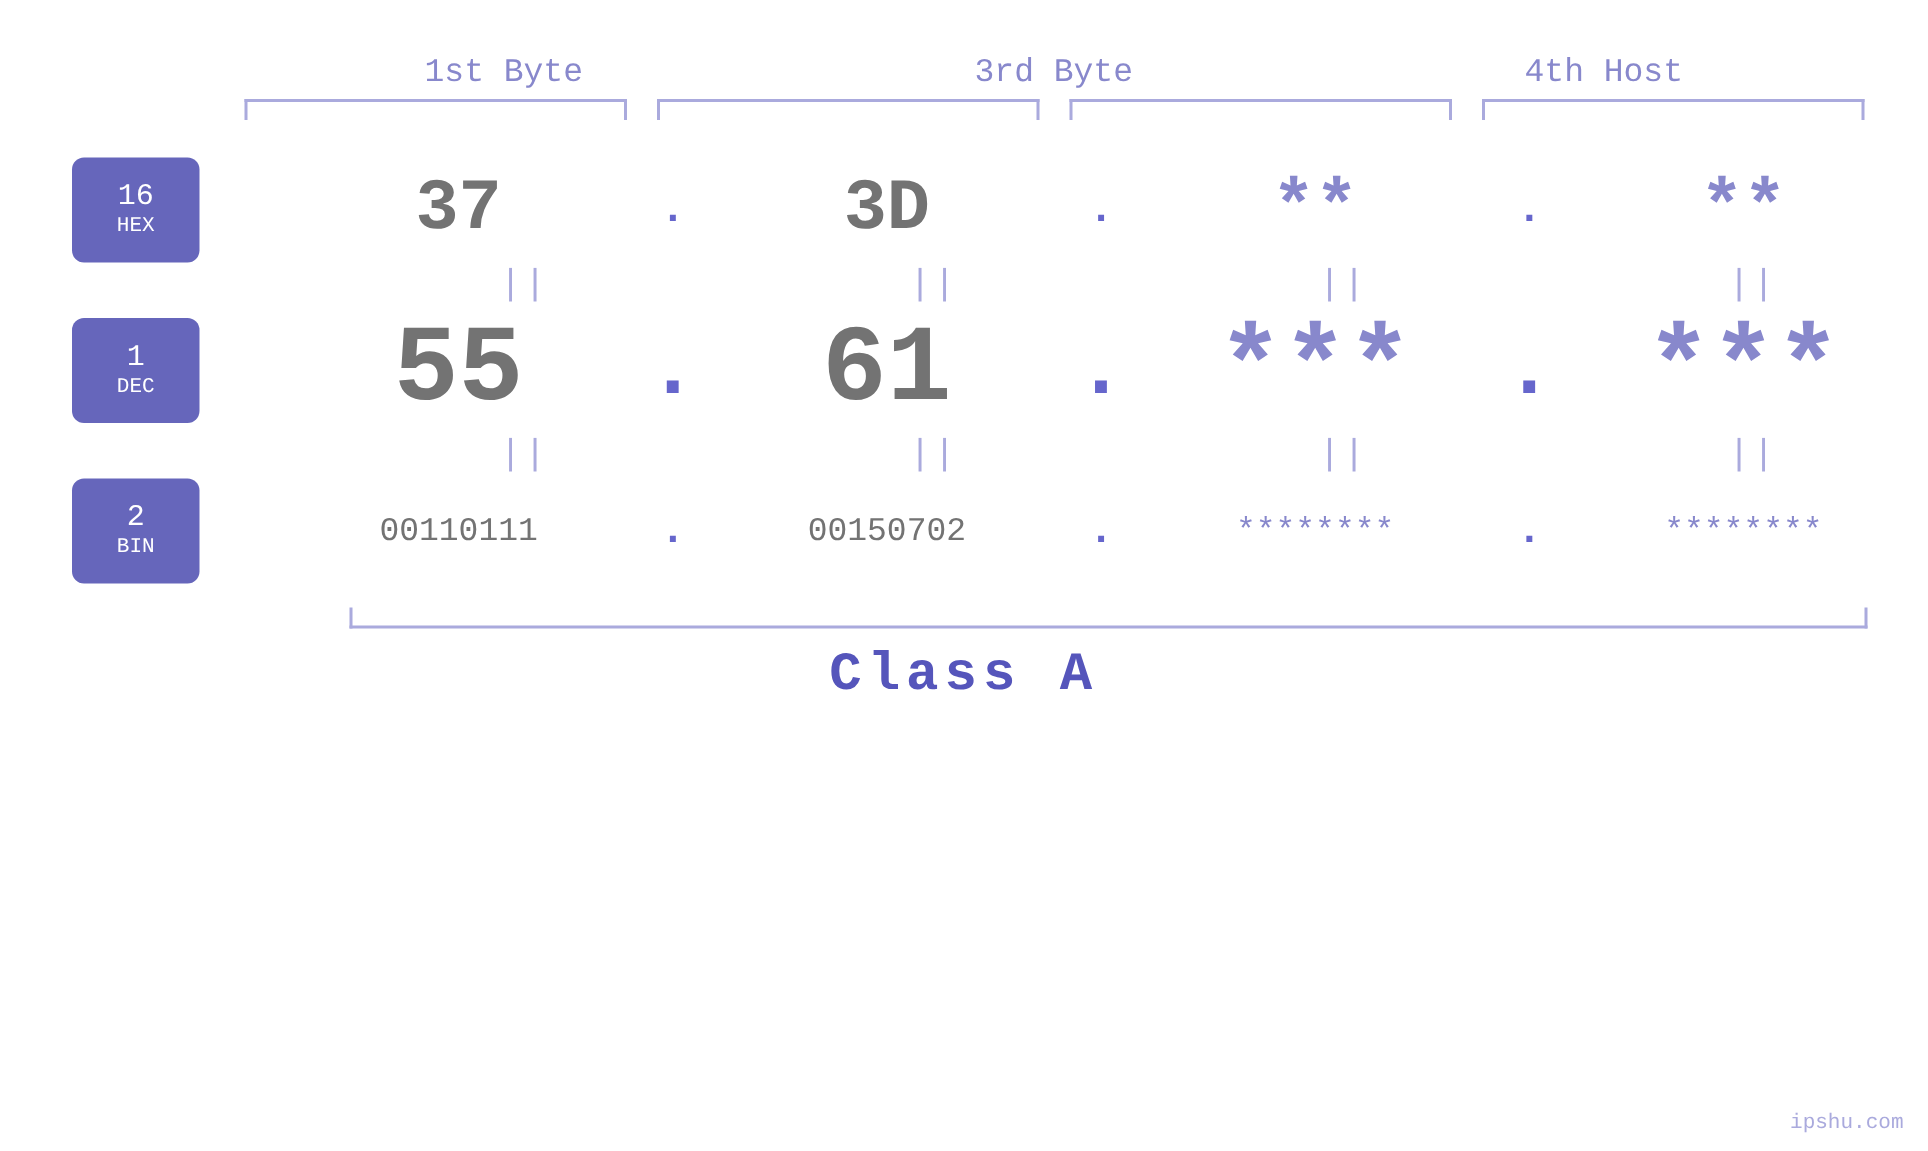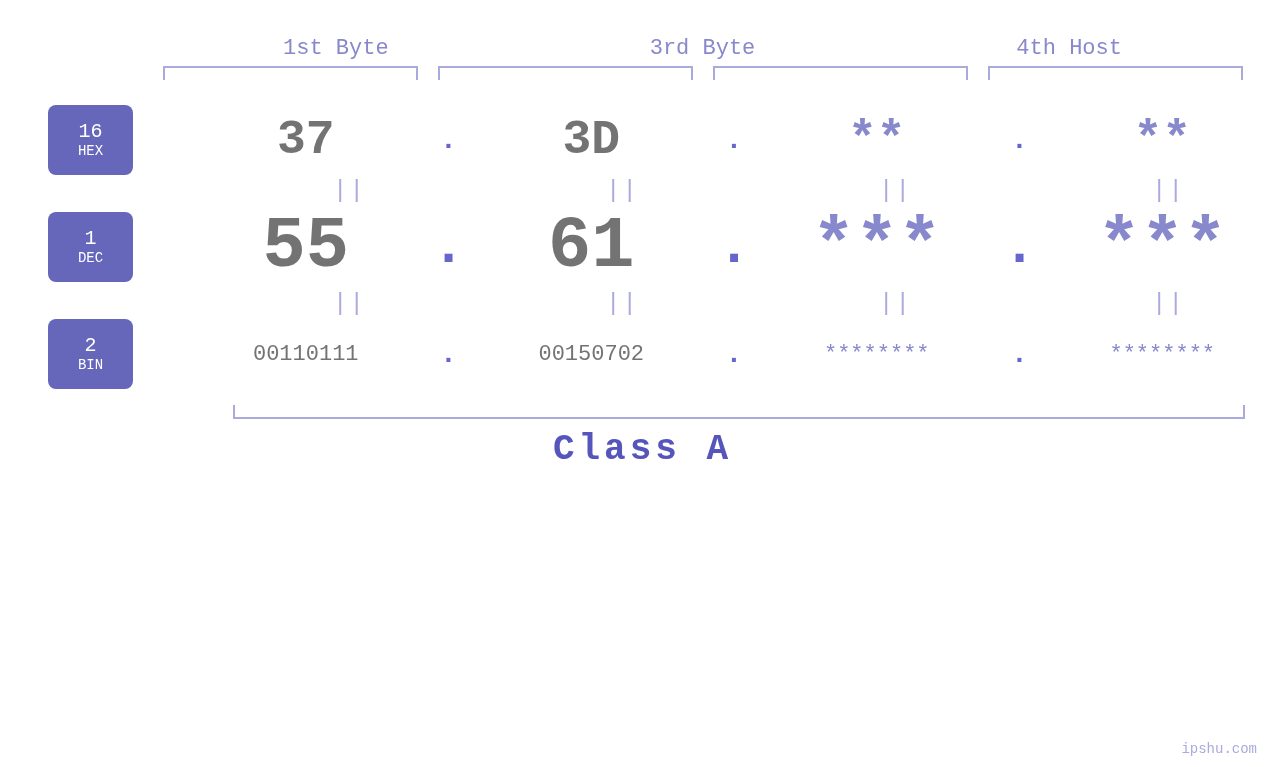--- a/index.html
+++ b/index.html
@@ -168,21 +168,21 @@
 
     
     .hex-row-values {
       margin-top: 10px;
     }
 
     
     .watermark {
       position: absolute;
       bottom: 10px;
-      right: 28px;
+      right: 16px;
       color: #aaaadd;
       font-size: 14px;
       font-family: 'Courier New', Courier, monospace;
     }
 
     
     .masked {
       color: #8888cc;
     }
   </style>

